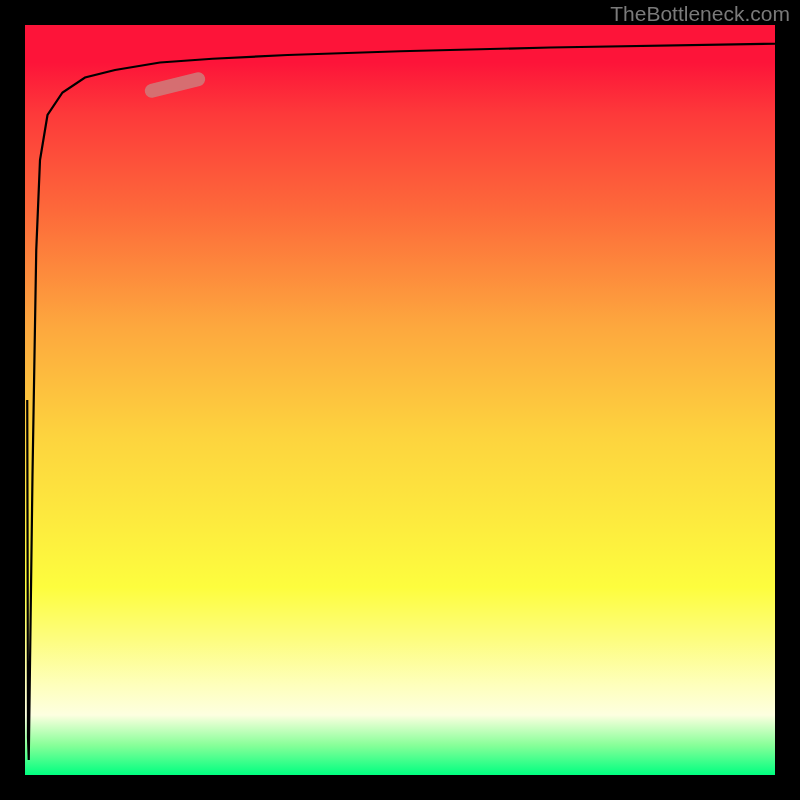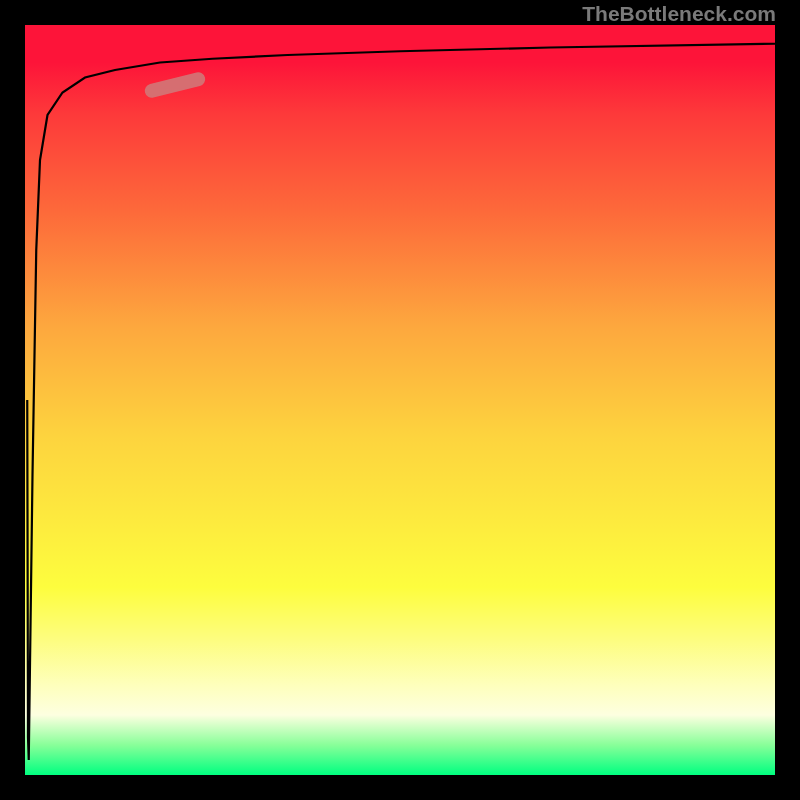--- a/index.html
+++ b/index.html
@@ -34,25 +34,25 @@
       #fdfd80 82%,
       #feffbc 88%,
       #fdffe0 92%,
       #88ff99 96%,
       #00ff80 100%
     );
   }
   .watermark {
     position: absolute;
     top: 2px;
-    right: 24px;
+    right: 10px;
     font-family: Arial, sans-serif;
     font-size: 21px;
     color: #7a7a7a;
-    font-weight: bold;
+    font-weight: normal;
   }
   svg.curve {
     position: absolute;
     left: 25px;
     top: 25px;
     width: 750px;
     height: 750px;
     pointer-events: none;
   }
 </style>

